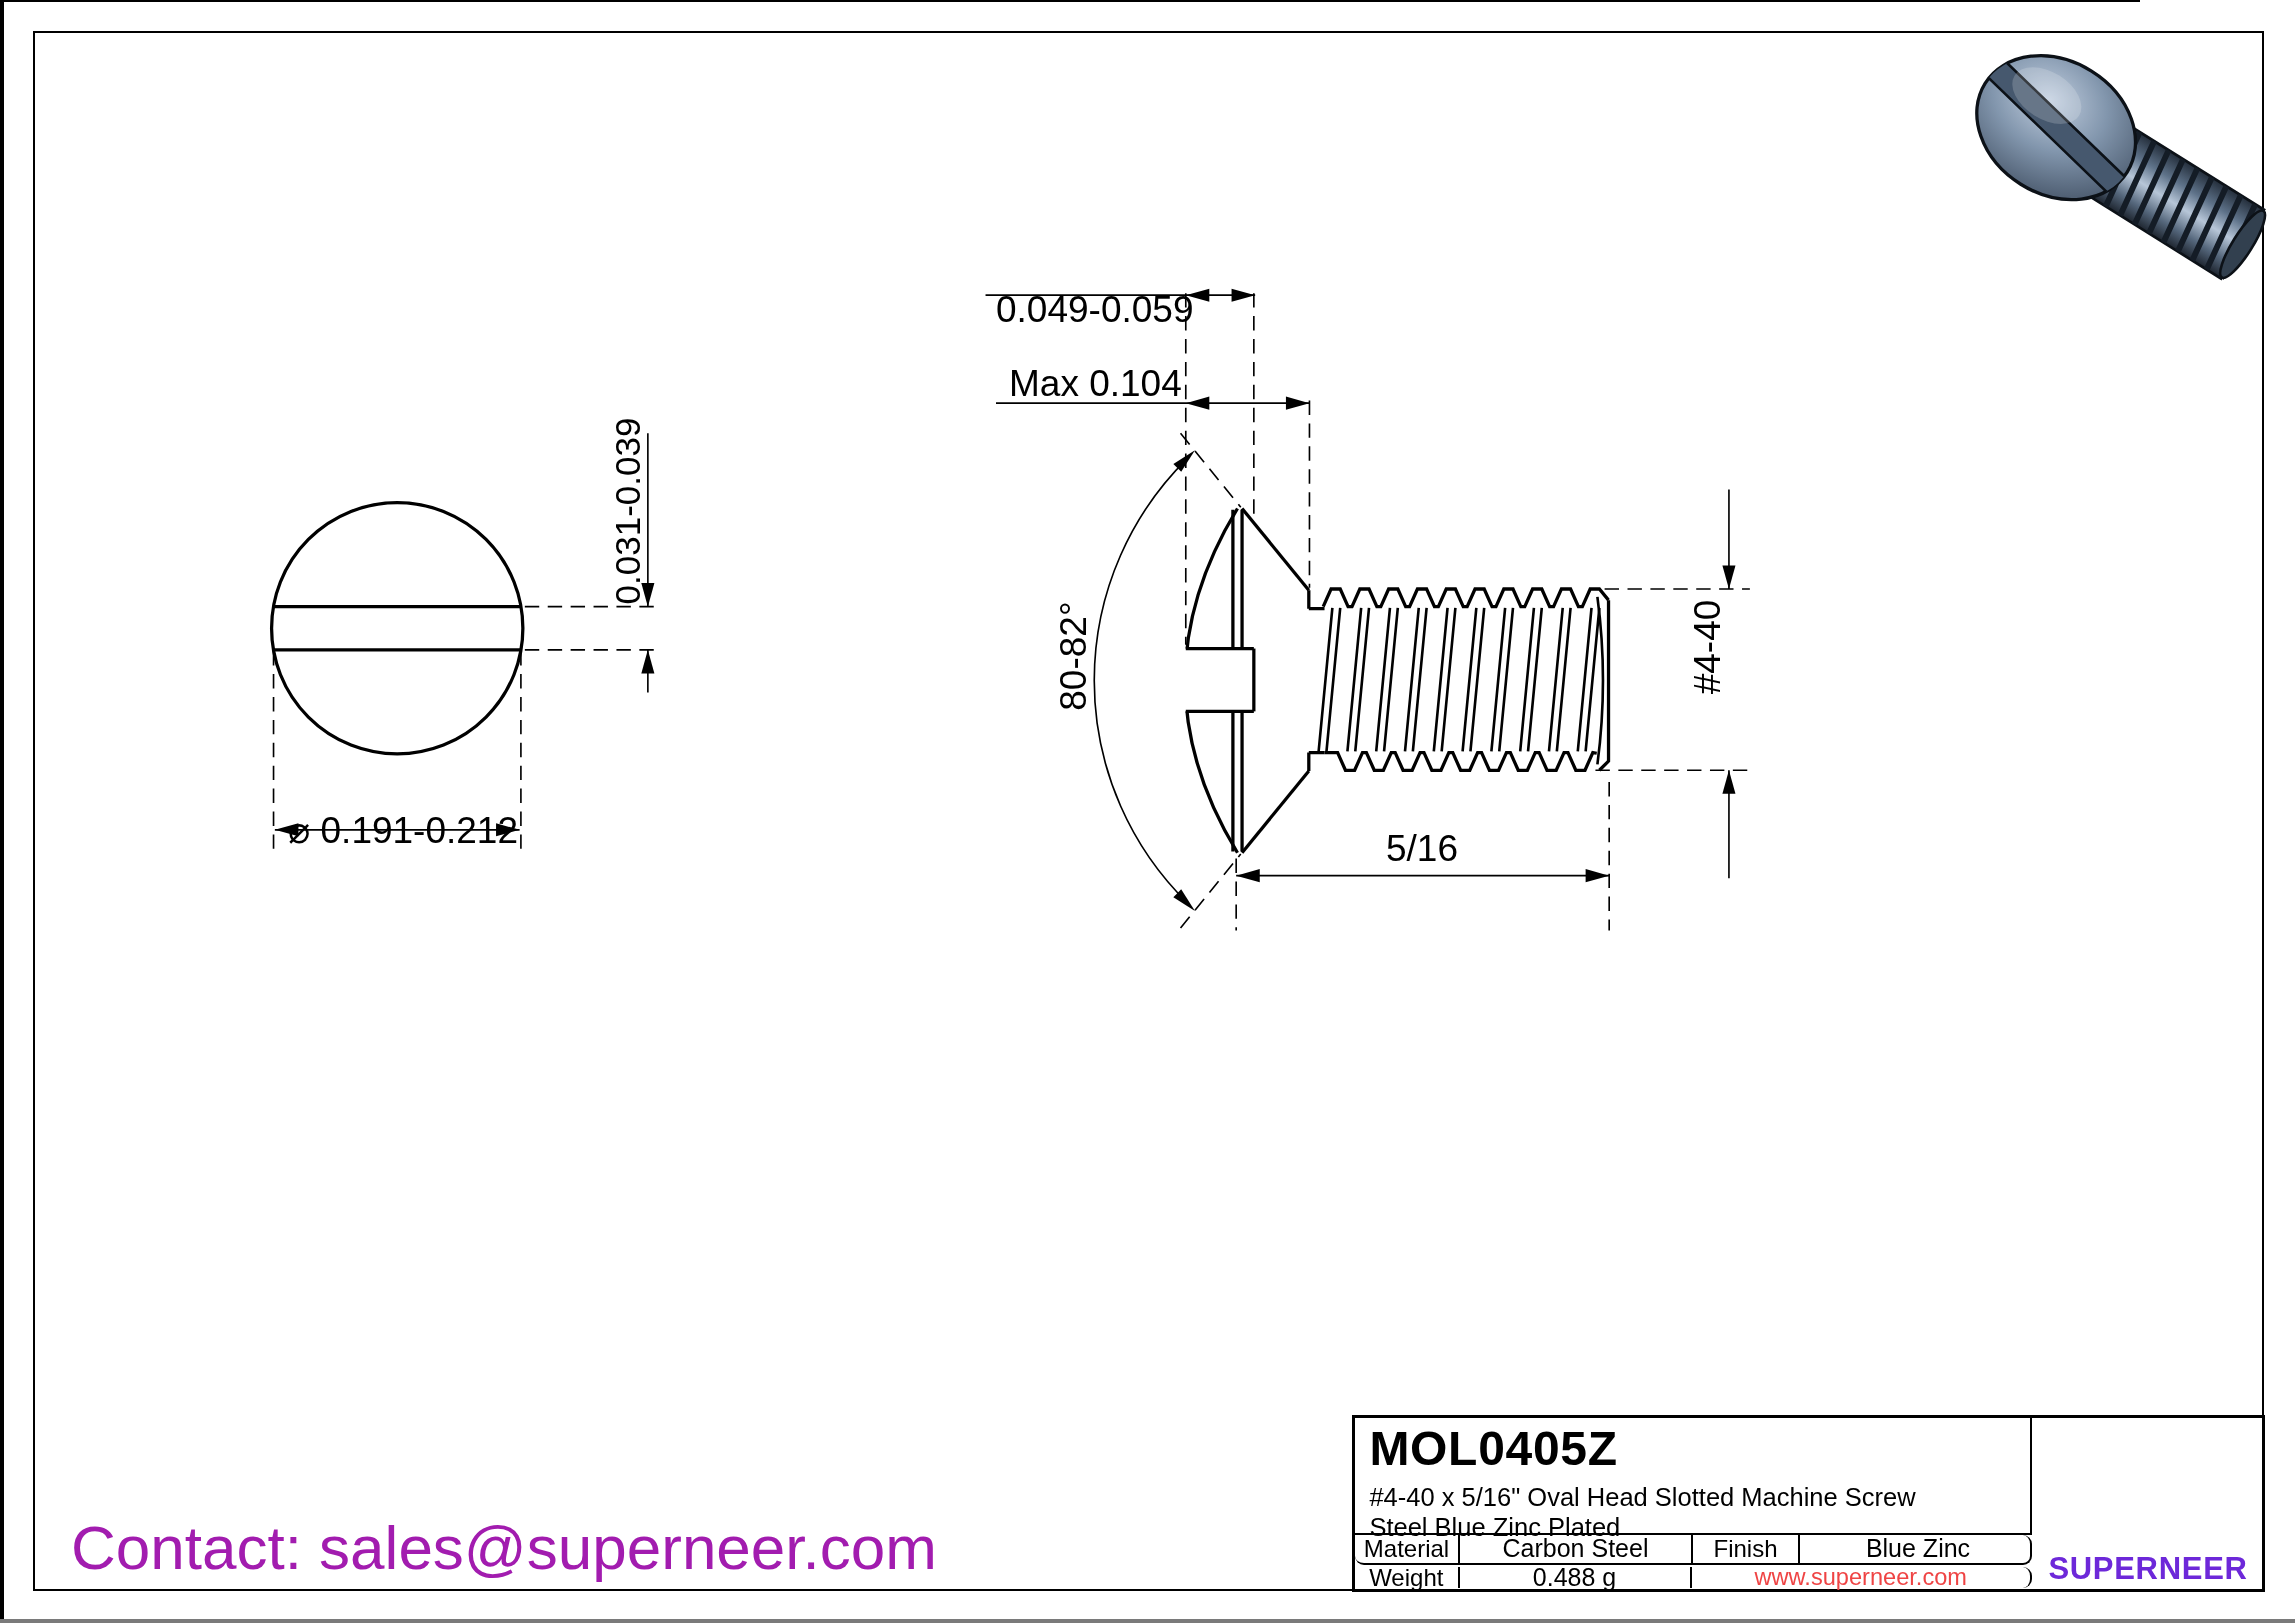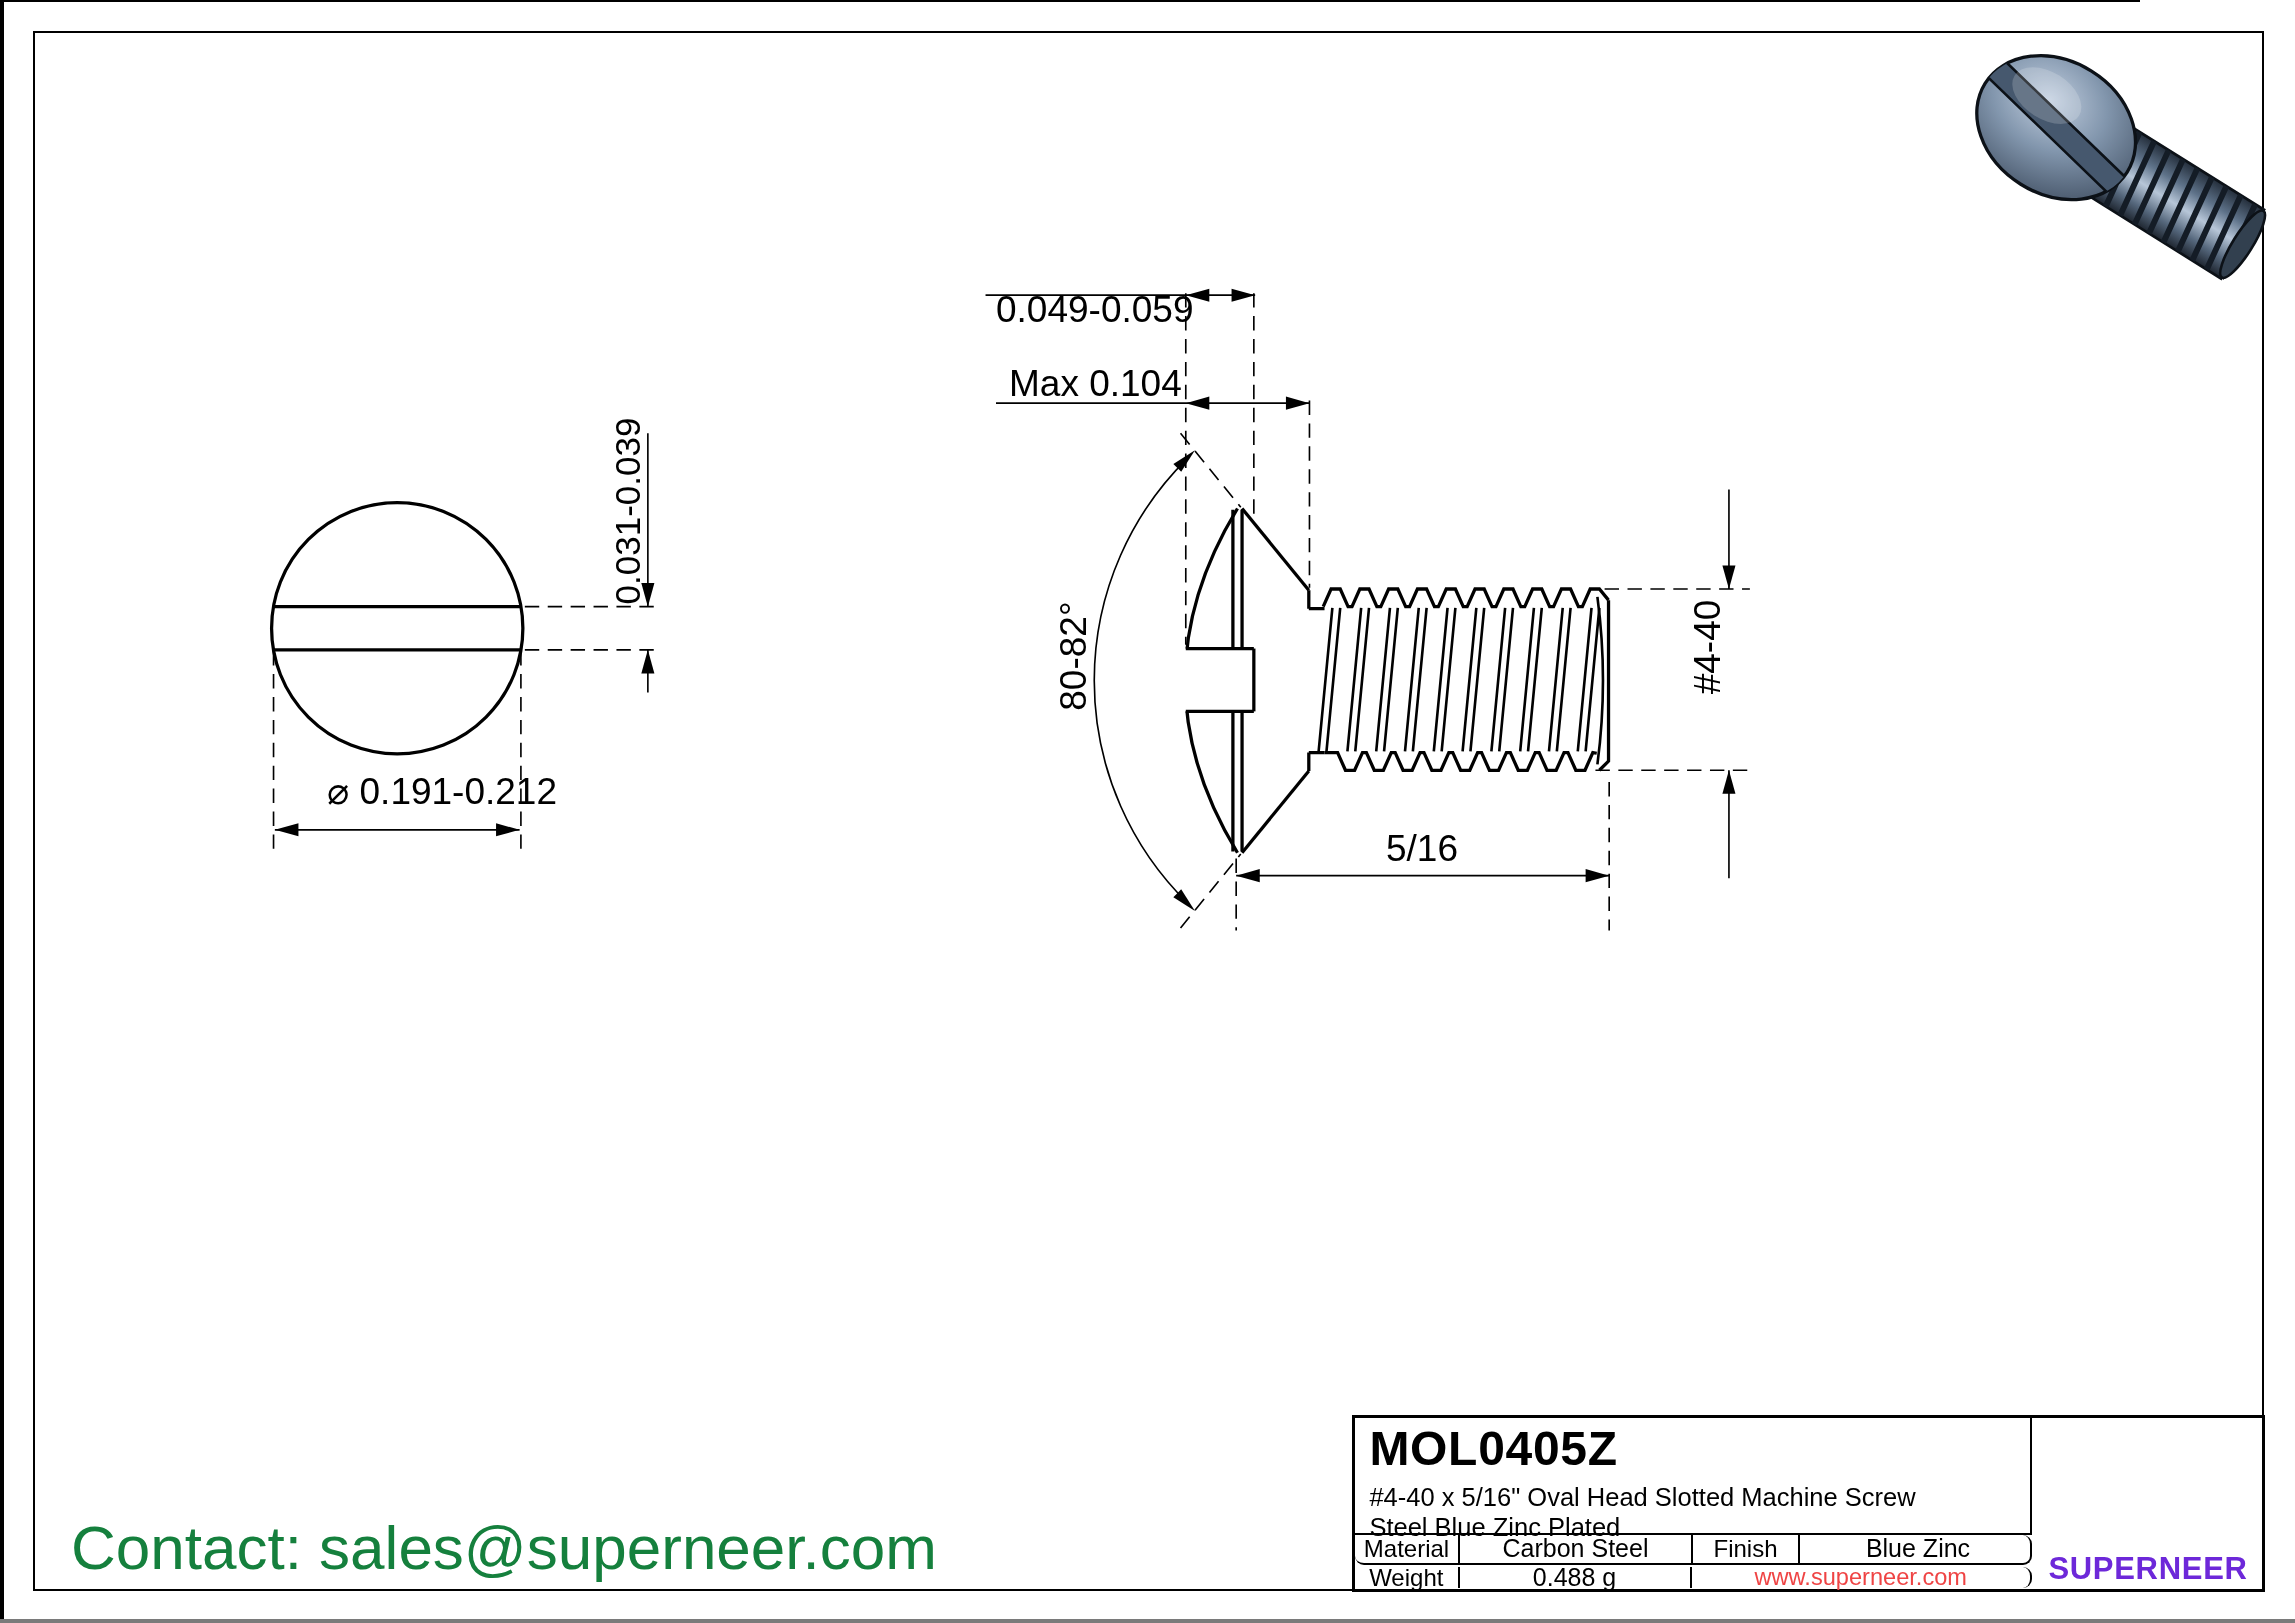--- a/index.html
+++ b/index.html
@@ -12,27 +12,27 @@
   .edge-top{position:absolute;left:0;top:0;width:2140px;height:2px;background:#000;}
   .edge-bottom{position:absolute;left:0;top:1619px;width:2295px;height:4.6px;background:#7a7a7a;}
   
   .frame{position:absolute;left:33px;top:31px;width:2231px;height:1560px;border:2.6px solid #000;box-sizing:border-box;}
   svg.linework{position:absolute;left:0;top:0;}
   
   .dim{position:absolute;font-size:37px;color:#000;white-space:nowrap;}
   .lbl-slot-depth{left:996px;top:255px;margin-top:34px;}
   .lbl-head-height{left:1009px;top:363px;}
   .lbl-length{left:1422px;top:849px;transform:translate(-50%,-50%);}
-  .lbl-diameter{left:403px;top:791px;transform:translate(-50%,-50%);margin-left:39px;}
+  .lbl-diameter{left:403px;top:830px;transform:translate(-50%,-50%);}
   .rot{transform:translate(-50%,-50%) rotate(-90deg);}
   .lbl-angle{left:1074px;top:656px;}
   .lbl-thread{left:1708px;top:647px;}
   .lbl-slot-width{left:628px;top:511px;font-size:35px;}
   
-  .contact{position:absolute;left:71px;top:1512px;font-size:62px;color:#15803d;white-space:nowrap;}
+  .contact{position:absolute;left:71px;top:1512px;font-size:62px;color:#a21caf;white-space:nowrap;}
   
   .tb{position:absolute;left:1352px;top:1415px;width:913px;height:177px;border:3.3px solid #000;box-sizing:border-box;background:#fff;}
   .tb *{box-sizing:border-box;}
   .tb-desc{position:absolute;left:0;top:0;width:677px;height:117px;border-right:2.6px solid #000;border-bottom:2.6px solid #000;padding:6.5px 0 0 14.4px;}
   .tb-part{font-size:48px;font-weight:bold;letter-spacing:0.7px;line-height:1.0;}
   .tb-d1{font-size:25.5px;margin-top:9.2px;line-height:1.18;}
   .tb-d2{font-size:25.5px;line-height:1.18;}
   .tb-row{position:absolute;left:0;width:677px;display:flex;border-right:2.6px solid #000;border-radius:9px;}
   .tb-row1{top:117px;height:29.5px;border-bottom:2.6px solid #000;}
   .tb-row2{top:149px;height:21px;}

